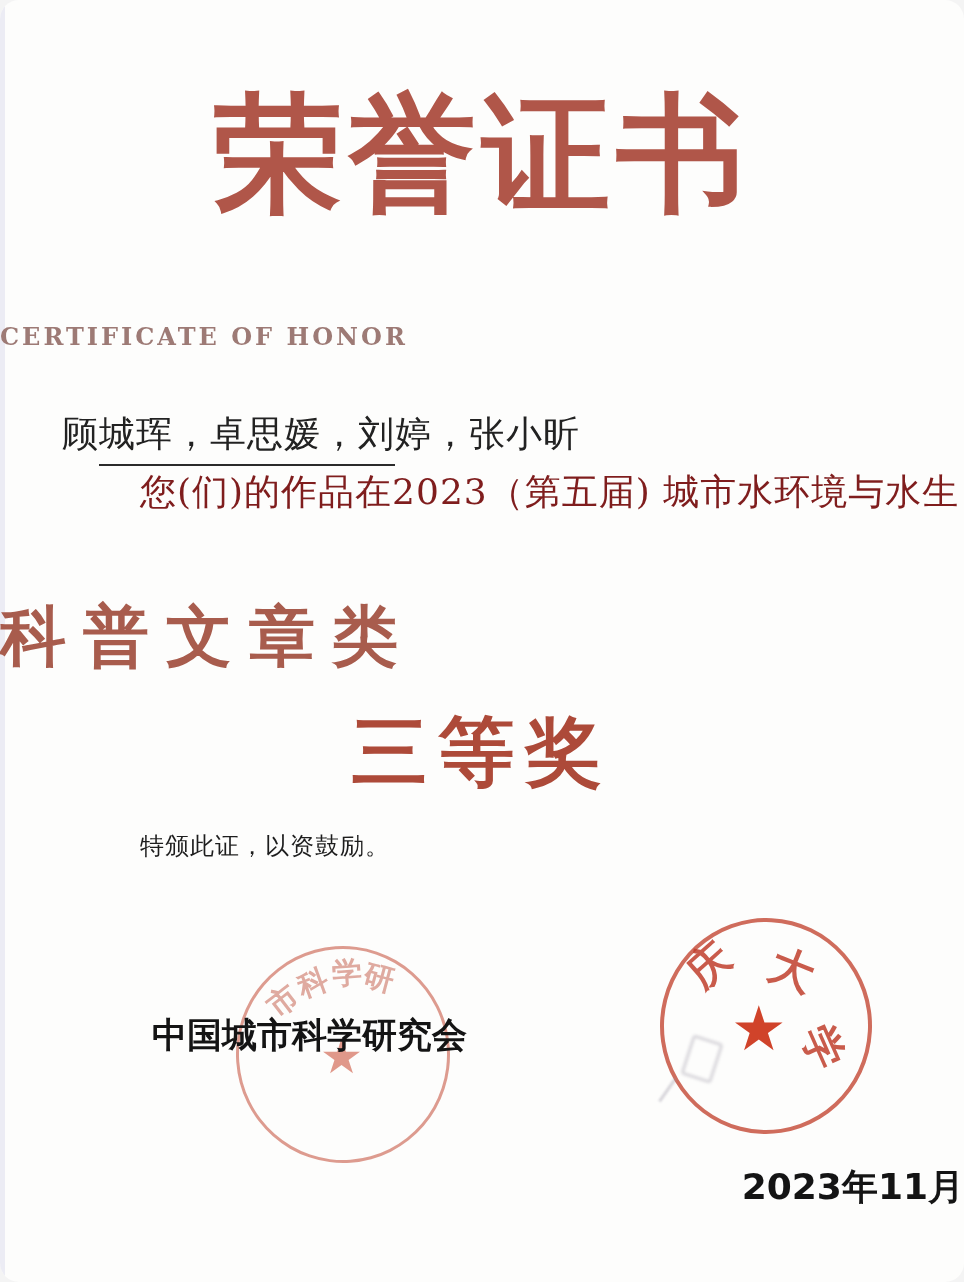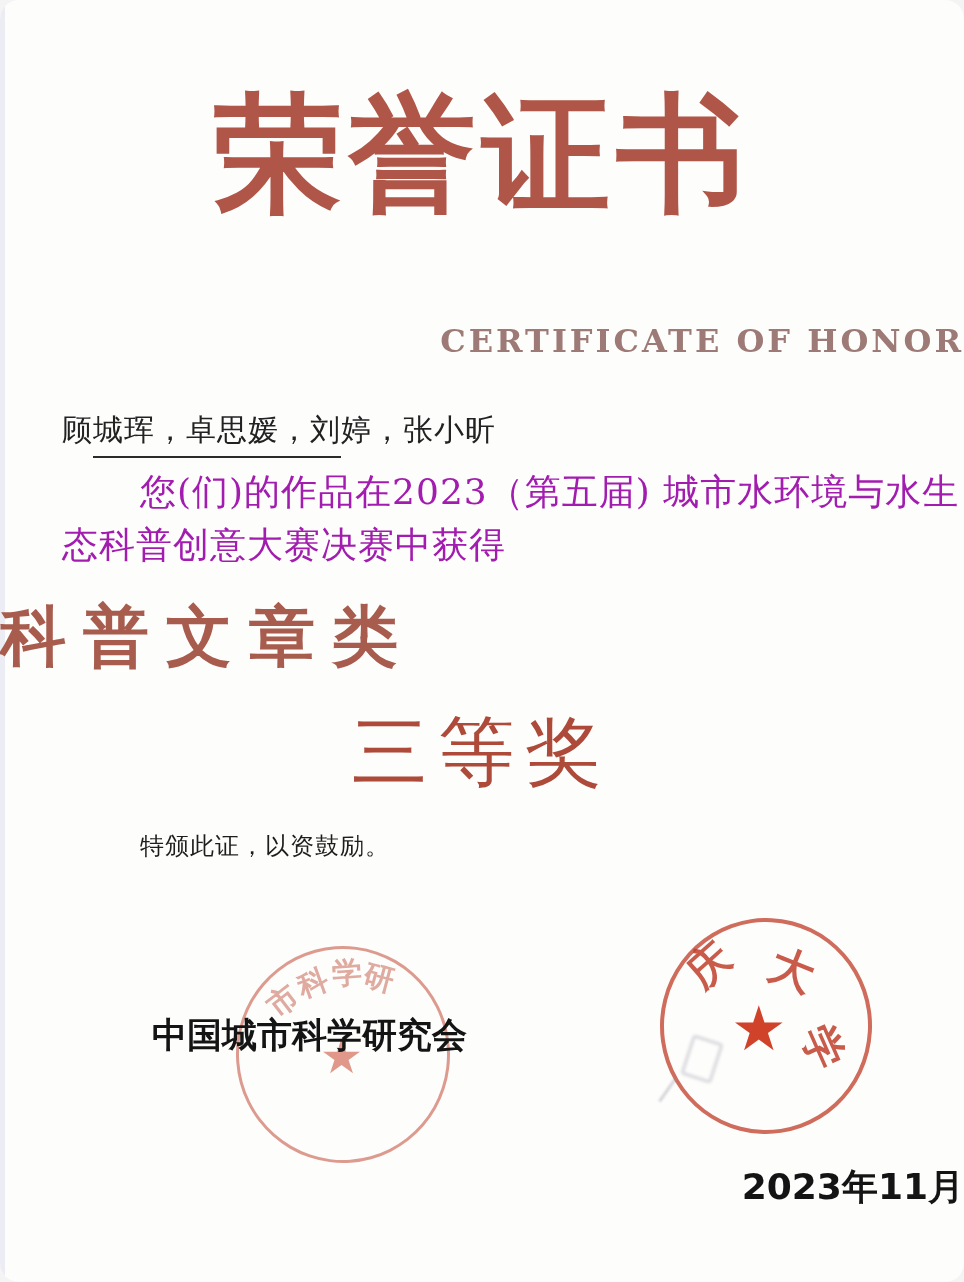--- a/index.html
+++ b/index.html
@@ -11,42 +11,42 @@
     border-radius:19px;
   }
   .edge-strip{position:absolute;left:0;top:0;width:5px;height:100%;background:#ececf4;}
   .title{
     position:absolute;top:80px;left:0;right:0;margin:0;
     text-align:center;font-size:128px;font-weight:bold;letter-spacing:6px;
     color:#b05649;line-height:1.15;
   }
   .subtitle{
     position:absolute;top:322px;left:0;right:0;
-    text-align:right;font-size:32px;font-weight:600;letter-spacing:3px;
+    text-align:left;font-size:24px;font-weight:600;letter-spacing:3px;
     color:#9d7a75;
   }
   .recipients{
     position:absolute;top:410px;left:62px;
-    font-size:30px;letter-spacing:1px;color:#222;
+    font-size:36px;letter-spacing:1px;color:#222;
   }
   .recipients .u{
     display:inline-block;padding-bottom:5px;
     border-bottom:2px solid #2b2b2b;
   }
-  .body-line{position:absolute;font-size:36px;color:#a21caf;letter-spacing:1px;white-space:nowrap;}
+  .body-line{position:absolute;font-size:36px;color:#7f1d1d;letter-spacing:1px;white-space:nowrap;}
   .body1{top:468px;left:140px;}
   .body2{top:521px;left:62px;}
   .category{
     position:absolute;top:592px;left:0;right:0;
     text-align:left;font-size:66px;font-weight:600;letter-spacing:17px;
     color:#a85c4d;
   }
   .award{
     position:absolute;top:702px;left:0;right:0;
-    text-align:center;font-size:76px;font-weight:normal;letter-spacing:11px;
+    text-align:center;font-size:76px;font-weight:bold;letter-spacing:11px;
     color:#ad4a39;
   }
   .closing{position:absolute;top:830px;left:140px;font-size:24px;color:#1d1d1d;letter-spacing:1px;}
   .org{
     position:absolute;font-family:"DejaVu Sans","Liberation Sans",sans-serif;
     font-weight:bold;font-size:35px;color:#141414;z-index:2;white-space:nowrap;
   }
   .org-l1a{top:1012px;left:152px;}
   .org-l1b{top:1012px;left:555px;}
   .org-l2{top:1072px;left:187px;}
@@ -100,21 +100,20 @@
 
   <div class="edge-strip"></div>
 
   <h1 class="title">荣誉证书</h1>
 
   <div class="subtitle">CERTIFICATE OF HONOR</div>
 
   <div class="recipients"><span>顾</span><span class="u">城珲，卓思媛，刘</span><span>婷，张小昕</span></div>
 
   <div class="body-line body1">您(们)的作品在2023（第五届) 城市水环境与水生</div>
-  <div class="body-line body2">态科普创意大赛决赛中获得</div>
 
   <div class="category">科普文章类</div>
 
   <div class="award">三等奖</div>
 
   <div class="closing">特颁此证，以资鼓励。</div>
 
   <div class="seal seal-left">
     <div class="seal-ring"></div>
     <span class="arc-char lac0">市</span>

